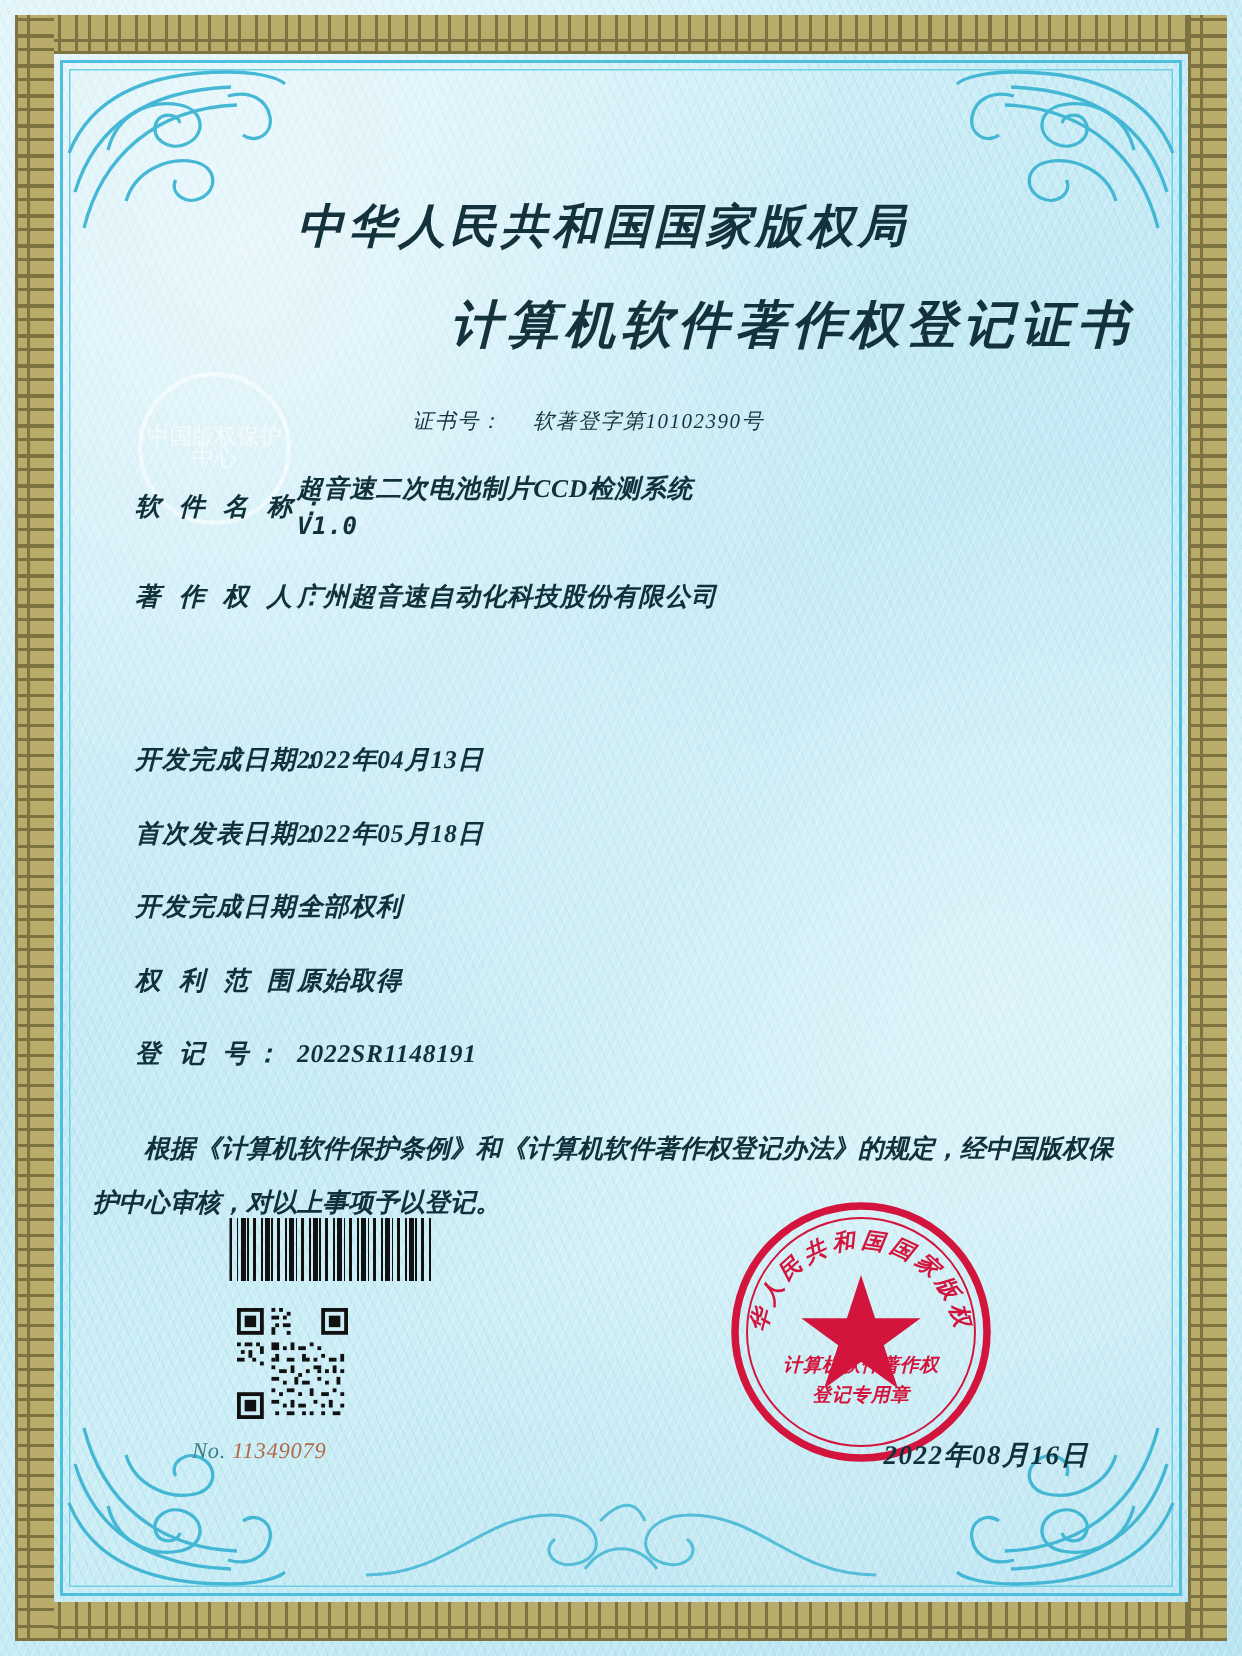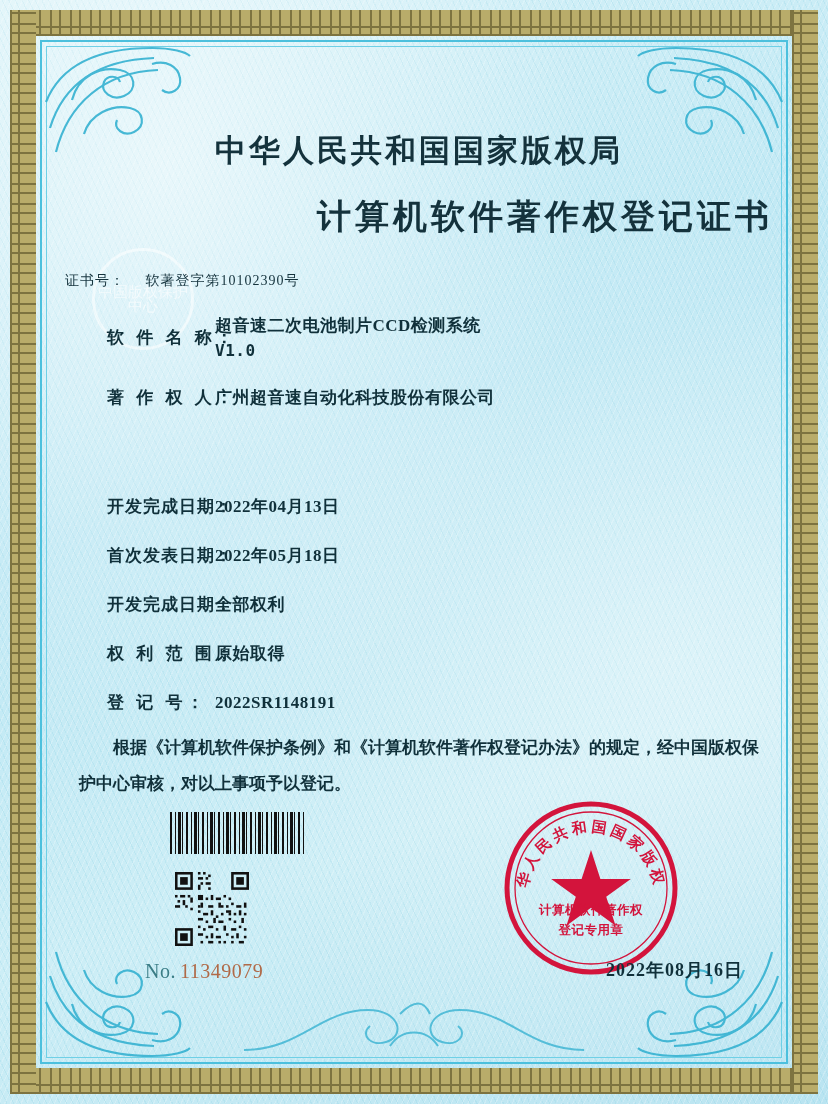--- a/index.html
+++ b/index.html
@@ -85,22 +85,22 @@
   .corner-tl { left: 42px;  top: 42px; }
   .corner-tr { right: 42px; top: 42px; transform: scaleX(-1); }
   .corner-bl { left: 42px;  bottom: 42px; transform: scaleY(-1); }
   .corner-br { right: 42px; bottom: 42px; transform: scale(-1,-1); }
 
   .edge-orn { position: absolute; opacity: 0.8; }
 
   
   .content {
     position: absolute;
-    left: 65px; top: 60px;
-    width: 708px; height: 984px;
+    left: 48px; top: 60px;
+    width: 708px; height: 984px; font-style: italic;
   }
   .title1 {
     text-align: center;
     font-size: 31px;
     font-weight: bold;
     letter-spacing: 3px;
     color: #14323c;
     margin-top: 70px;
     font-family: "DejaVu Serif", "Liberation Serif", serif;
   }
@@ -108,21 +108,21 @@
     text-align: right;
     font-size: 34px;
     font-weight: bold;
     letter-spacing: 4px;
     color: #14323c;
     margin-top: 22px;
     font-family: "DejaVu Serif", "Liberation Serif", serif;
   }
   .certno-row {
     margin-top: 32px;
-    text-align: left;
+    text-align: center;
     padding-right: 20px;
     font-size: 14px;
     color: #14323c;
     letter-spacing: 1px;
   }
   .certno-label { margin-right: 16px; }
 
   .field {
     display: flex;
     align-items: center;
@@ -144,21 +144,21 @@
     letter-spacing: 0.5px;
     font-weight: bold;
   }
   .field .fv .line2 { display: block; margin-top: 4px; font-family: "DejaVu Sans Mono", monospace; font-size: 16px; }
 
   .gap-lg { height: 34px; }
 
   .field-date .fl { letter-spacing: 1px; }
 
   .para {
-    margin-top: 16px;
+    margin-top: 34px;
     font-size: 17px;
     line-height: 36px;
     color: #10303a;
     font-weight: bold;
     padding: 0 14px 0 14px;
     text-align: justify;
   }
   .para .indent { display: inline-block; width: 34px; }
 
   
@@ -190,21 +190,21 @@
     text-align: center;
     color: #d3143c;
     font-weight: bold;
   }
   .seal-l1 { top: 102px; font-size: 12.5px; letter-spacing: 0.5px; }
   .seal-l2 { top: 122px; font-size: 12.5px; letter-spacing: 0.5px; }
 
   .footer-no {
     position: absolute;
     left: 80px; top: 900px;
-    font-size: 20px;
+    font-size: 15px;
     color: #b06a48;
     letter-spacing: 0.5px;
   }
   .footer-no .nolabel { color: #3a7d86; margin-right: 4px; }
   .footer-date {
     position: absolute;
     right: 30px; top: 898px;
     font-size: 18px;
     color: #10303a;
     font-weight: bold;

